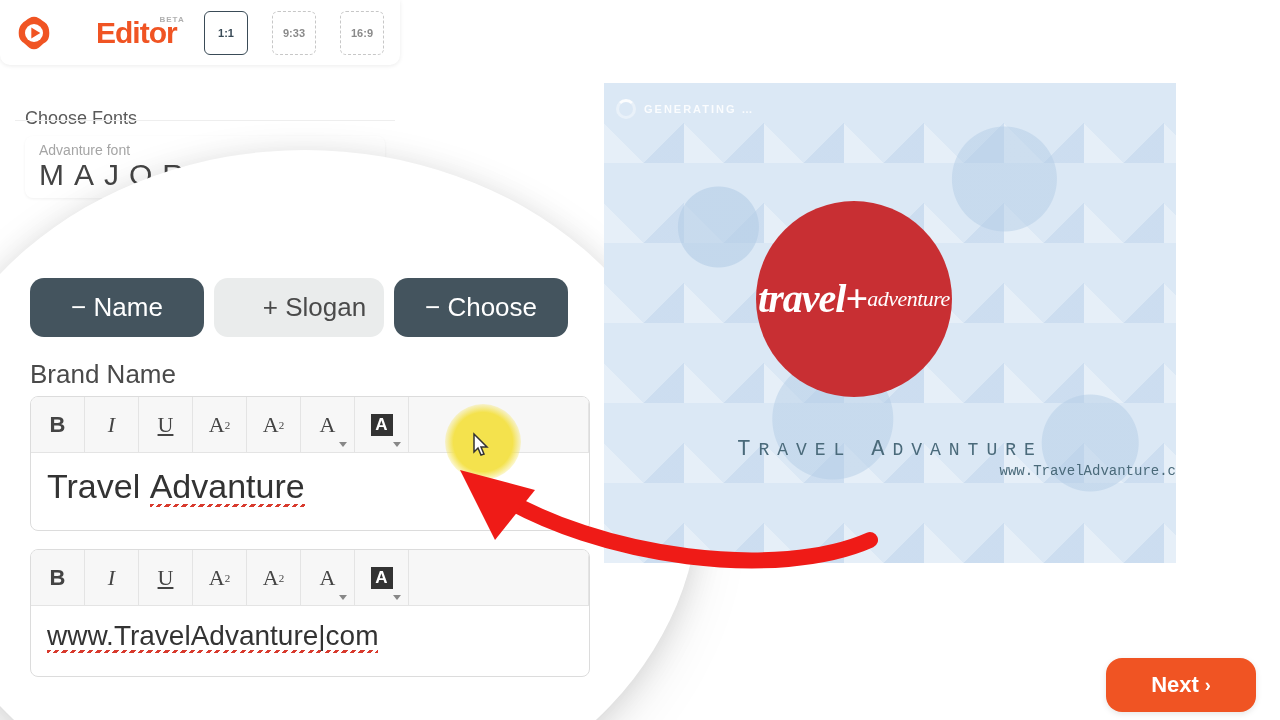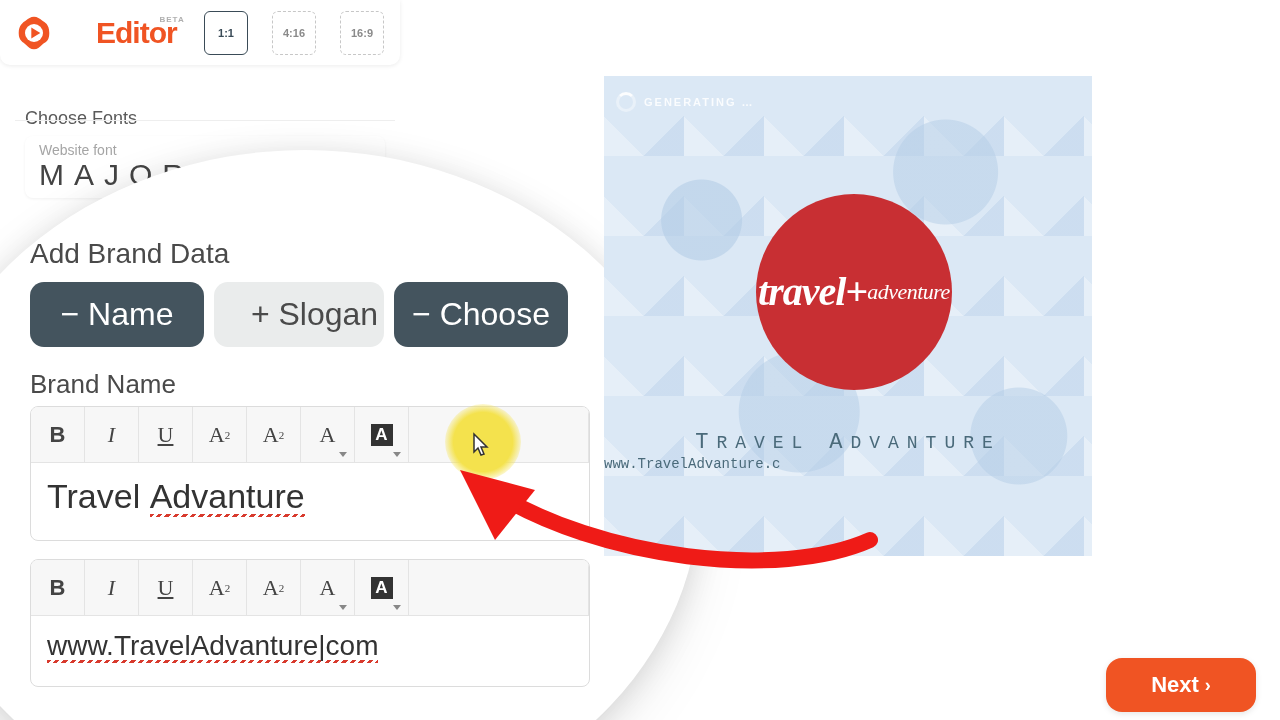--- a/index.html
+++ b/index.html
@@ -23,21 +23,21 @@
 .font-card-label { font-size: 14px; color: #a5a5a5; }
 .font-card-value { font-size: 30px; color: #444; letter-spacing: 10px; font-weight: 300; }
 
 
 .magnify { position: absolute; top: 150px; left: -90px; width: 790px; height: 680px; background: #fff; border-radius: 50%; box-shadow: 0 4px 30px rgba(0,0,0,0.12), 0 20px 60px rgba(0,0,0,0.08); overflow: hidden; }
 .magnify-inner { position: absolute; top: 88px; left: 120px; width: 560px; }
 
 .mag-h { font-size: 28px; color: #4a4a4a; font-weight: 400; margin-bottom: 12px; }
 
 .pill-row { display: flex; gap: 10px; margin-bottom: 22px; }
-.pill { border: none; border-radius: 14px; font-size: 32px; font-weight: 500; padding: 14px 0; cursor: pointer; display: flex; align-items: center; justify-content: center; gap: 6px; }
+.pill { border: none; border-radius: 14px; font-size: 26px; font-weight: 500; padding: 14px 0; cursor: pointer; display: flex; align-items: center; justify-content: center; gap: 6px; margin-top: 40px; }
 .pill-dark { background: #44545e; color: #fff; }
 .pill-light { background: #eaecec; color: #4a4a4a; padding-left: 31px; }
 .p1 { width: 174px; } .p2 { width: 170px; } .p3 { width: 174px; }
 
 .field-label { font-size: 26px; color: #4a4a4a; font-weight: 400; margin: 4px 0 6px 0; }
 
 .toolbar-wrap { border: 1px solid #dcdcdc; border-radius: 8px; overflow: hidden; margin-bottom: 18px; background:#fff; }
 .toolbar { display: flex; background: #f7f7f7; border-bottom: 1px solid #e4e4e4; height: 56px; position: relative; }
 .tbtn { flex: 0 0 auto; width: 54px; display: flex; align-items: center; justify-content: center; border-right: 1px solid #e4e4e4; font-family: Georgia, serif; font-size: 22px; color: #444; cursor: pointer; position: relative; }
 .tbtn:last-of-type { border-right: 1px solid #e4e4e4; }
@@ -46,41 +46,41 @@
 .tbtn .caret { position: absolute; bottom: 5px; right: 7px; width: 0; height: 0; border-left: 4px solid transparent; border-right: 4px solid transparent; border-top: 5px solid #888; }
 .tbtn-fill { flex: 1; border-right: none; }
 .inv-a { display: inline-block; width: 22px; height: 22px; background: #333; color: #fff; font-weight: 700; font-family: Arial, sans-serif; text-align: center; line-height: 22px; font-size: 17px; }
 
 .input-area { padding: 14px 16px 20px 16px; font-size: 34px; color: #333; font-weight: 400; font-family: "Segoe UI", sans-serif; position: relative; }
 .squiggle { display:inline-block; border-bottom: 3px solid transparent; background-image: repeating-linear-gradient(135deg, #d83a2d 0 3px, transparent 3px 6px); background-position: 0 100%; background-size: 100% 3px; background-repeat: no-repeat; padding-bottom: 1px; }
 
 .hl { position: absolute; top: 254px; left: 535px; width: 76px; height: 76px; background: radial-gradient(circle, #f4e24d 0%, #f4e24d 55%, rgba(244,226,77,0) 76%); border-radius: 50%; }
 .cursor { position: absolute; top: 282px; left: 562px; }
 
-.canvas { position: absolute; top: 76px; left: 604px; width: 488px; height: 480px; background: #e4eef8; overflow: hidden; text-decoration: underline; }
+.canvas { position: absolute; top: 83px; left: 604px; width: 572px; height: 480px; background: #e4eef8; overflow: hidden; text-decoration: underline; }
 .tri-bg { position: absolute; inset: 0; background:
   radial-gradient(circle at 20% 30%, rgba(180,205,230,.6) 0 40px, transparent 41px),
   radial-gradient(circle at 70% 20%, rgba(180,205,230,.5) 0 52px, transparent 53px),
   radial-gradient(circle at 40% 70%, rgba(180,205,230,.5) 0 60px, transparent 61px),
   radial-gradient(circle at 85% 75%, rgba(180,205,230,.5) 0 48px, transparent 49px),
   linear-gradient(45deg, rgba(255,255,255,.3) 25%, transparent 25%) 0 0/80px 80px,
   linear-gradient(-45deg, rgba(190,210,235,.5) 25%, transparent 25%) 0 0/80px 80px,
   #dbe8f5;
 }
 .gen-badge { position: absolute; top: 16px; left: 12px; display: flex; align-items: center; gap: 8px; color: rgba(255,255,255,.85); font-size: 11px; letter-spacing: 2px; font-weight: 600; }
 .spinner { width: 20px; height: 20px; border: 3px solid rgba(255,255,255,.4); border-top-color: rgba(255,255,255,.9); border-radius: 50%; }
 
 .redcircle { position: absolute; top: 118px; left: 152px; width: 196px; height: 196px; background: #c82f33; border-radius: 50%; display: flex; flex-direction: row; align-items: center; justify-content: center; color: #fff; }
 .redcircle .l1 { font-family: Georgia,'Times New Roman',serif; font-style: italic; font-weight: 700; font-size: 40px; line-height: .9; letter-spacing:-1px; }
 .redcircle .plus { font-style: normal; font-weight: 900; }
 .redcircle .l2 { font-family: Georgia,'Times New Roman',serif; font-style: italic; font-size: 22px; line-height: 1; letter-spacing: -0.5px; }
 
 .canvas-brandname { position: absolute; top: 354px; left: 0; width: 100%; text-align: center; color: #4a6a7a; font-size: 18px; letter-spacing: 8px; font-weight: 400; font-family: "Courier New", monospace; }
 .canvas-brandname .sc { font-size: 22px; }
-.canvas-url { position: absolute; top: 380px; left: 0; width: 100%; text-align: left; color: #4a6a7a; font-size: 14px; font-family: "Courier New", monospace; }
+.canvas-url { position: absolute; top: 380px; left: 0; width: 100%; text-align: right; color: #4a6a7a; font-size: 14px; font-family: "Courier New", monospace; }
 
 .red-arrow { position: absolute; top: 460px; left: 440px; pointer-events: none; }
 
 .next-btn { position: absolute; bottom: 8px; right: 24px; background: #f05423; color: #fff; border: none; border-radius: 16px; width: 150px; height: 54px; font-size: 22px; font-weight: 600; display: flex; align-items: center; justify-content: center; gap: 6px; cursor: pointer; box-shadow: 0 2px 6px rgba(0,0,0,.1); }
 .next-btn .chev { font-size: 18px; }
 
 .divider { position:absolute; top:120px; left:15px; width:380px; border-top:1px solid #eee;}
 </style>
 </head>
 <body>
@@ -92,35 +92,34 @@
           <path fill="#f05423" d="M20 2c4 0 6 2 9 4s8 4 8 14-5 10-8 13-5 5-9 5-6-2-9-5-8-4-8-13 5-12 8-14 5-4 9-4z"></path>
           <circle cx="20" cy="20" r="10" fill="#fff"></circle>
           <path fill="#f05423" d="M17 14l10 6-10 6z"></path>
         </svg>
     </span>
     <span class="logo-text">Editor</span>
     <span class="logo-beta">BETA</span>
   </div>
   <div class="ratios">
     <button class="ratio-btn active">1:1</button>
-    <button class="ratio-btn">4:16</button>
+    <button class="ratio-btn">9:33</button>
     <button class="ratio-btn">16:9</button>
   </div>
 </div>
 
 <div class="section-label lbl-fonts">Choose Fonts</div>
 <div class="divider"></div>
 <div class="font-card">
-  <div class="font-card-label">Website font</div>
+  <div class="font-card-label">Advanture font</div>
   <div class="font-card-value">MAJOR</div>
 </div>
 
 <div class="magnify">
   <div class="magnify-inner">
-    <div class="mag-h">Add Brand Data</div>
     <div class="pill-row">
       <button class="pill pill-dark p1">− Name</button>
       <button class="pill pill-light p2">+ Slogan</button>
       <button class="pill pill-dark p3">− Choose</button>
     </div>
 
     <div class="field-label">Brand Name</div>
     <div class="toolbar-wrap">
       <div class="toolbar">
         <div class="tbtn" style="font-weight:700;font-family:Arial">B</div>

